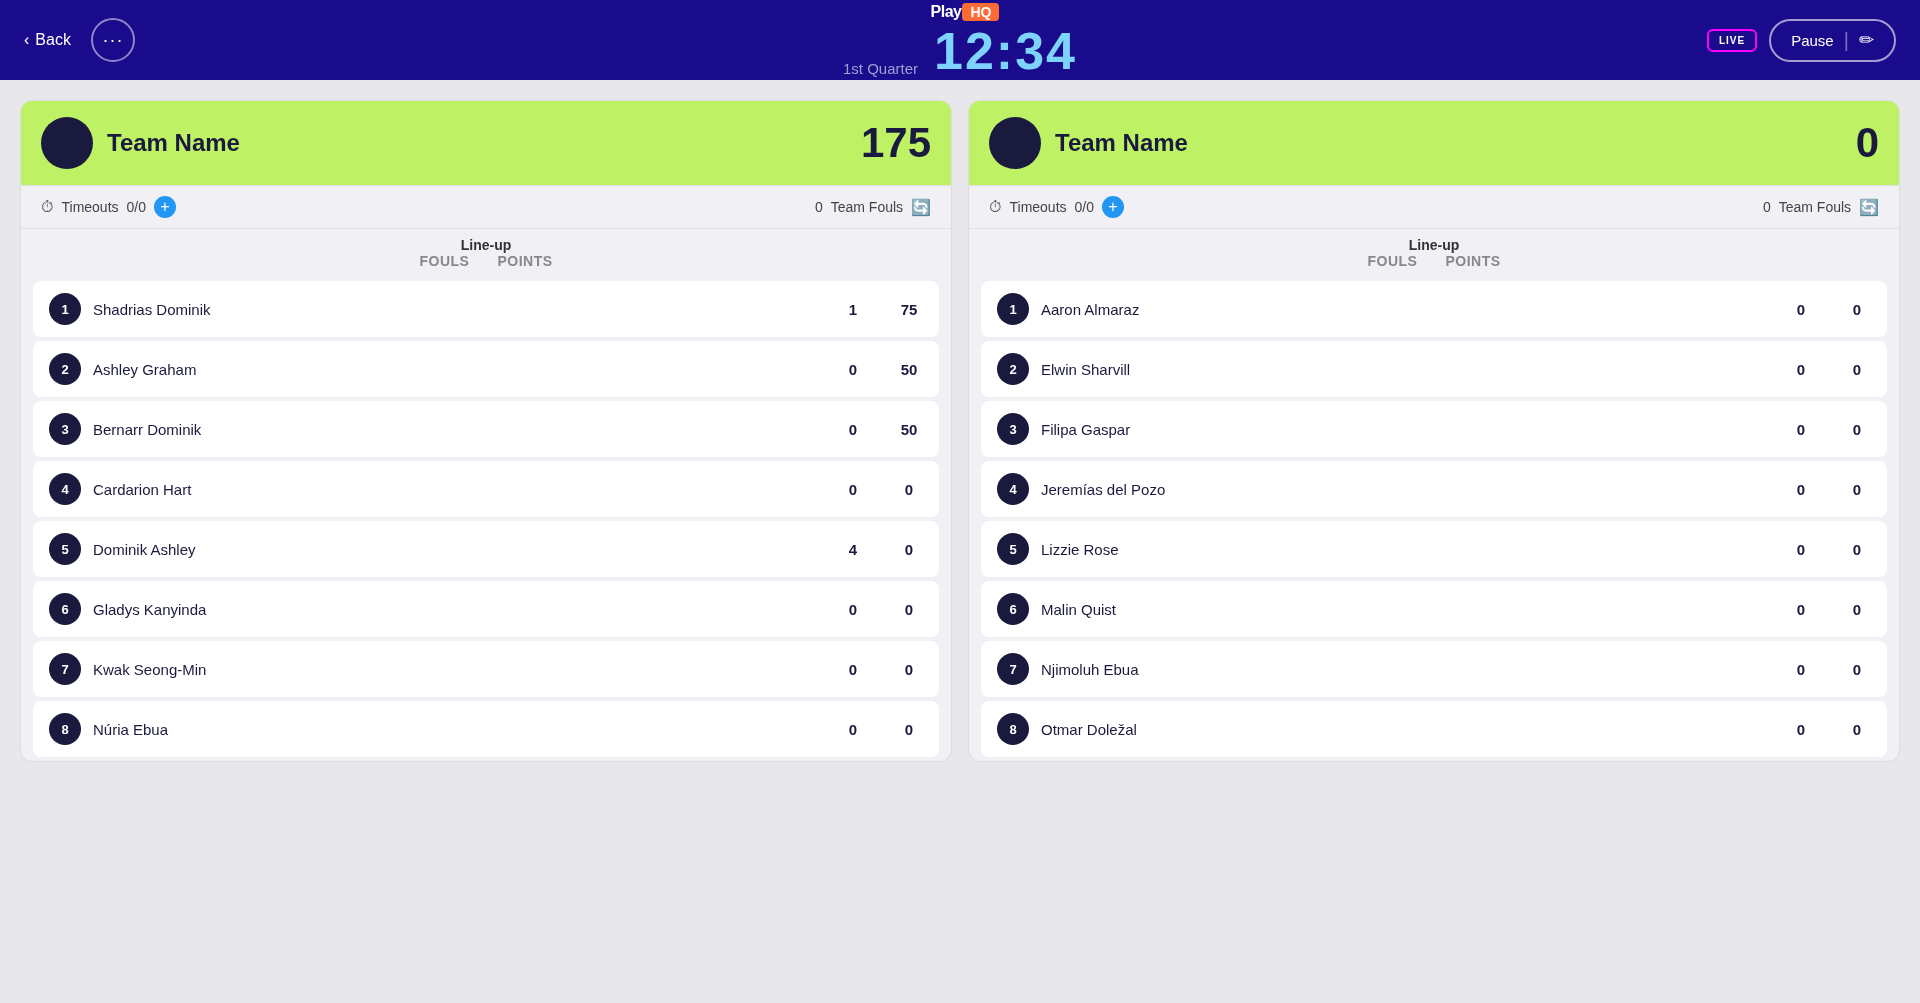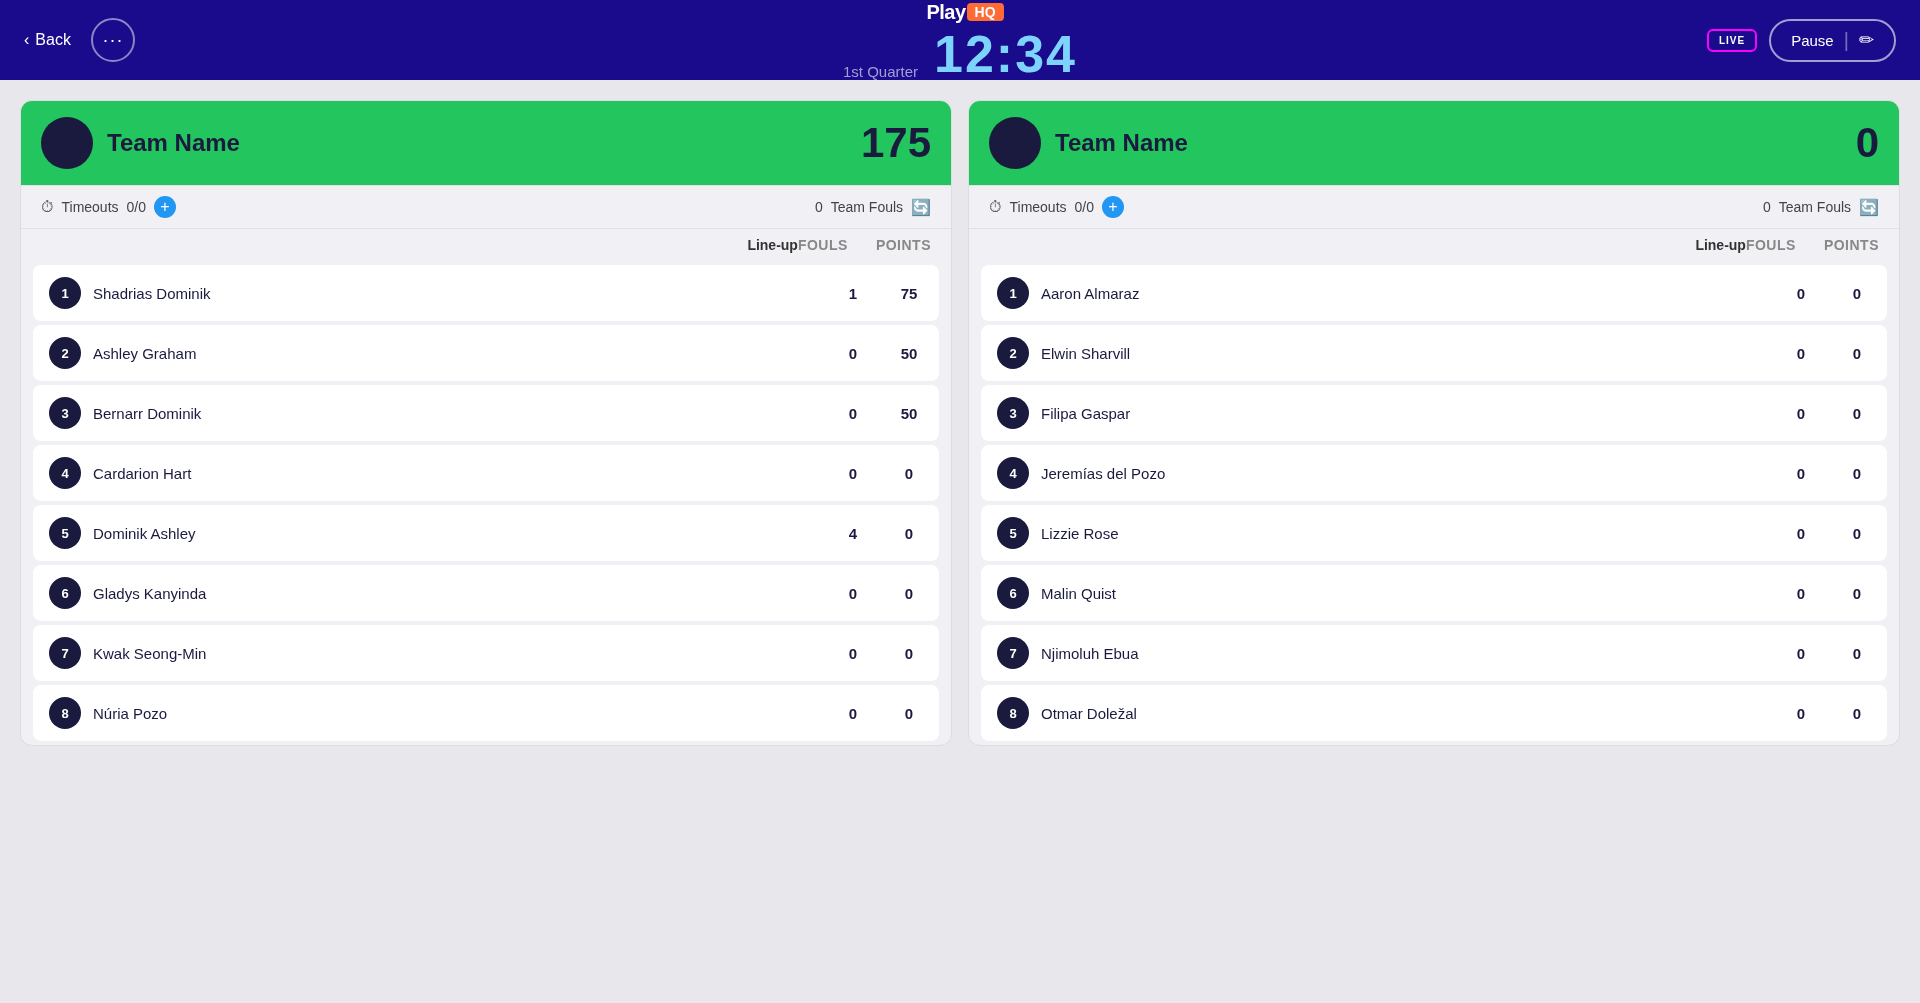--- a/index.html
+++ b/index.html
@@ -62,21 +62,21 @@
     }
 
     .logo {
       display: flex;
       align-items: center;
       margin-bottom: 4px;
     }
 
     .logo-text {
       color: white;
-      font-size: 20px;
+      font-size: 16px;
       font-weight: 700;
       letter-spacing: -0.5px;
       margin-left: 10px;
     }
 
     .logo-hq {
       background: #ff6b35;
       color: white;
       border-radius: 4px;
       padding: 1px 8px;
@@ -154,21 +154,21 @@
 
     .team-panel {
       flex: 1;
       background: #f0f0f5;
       border-radius: 12px;
       overflow: hidden;
       border: 1px solid #ddd;
     }
 
     .team-header {
-      background: #22c55e;
+      background: #bef264;
       padding: 16px 20px;
       display: flex;
       align-items: center;
       justify-content: space-between;
       border-bottom: 1px solid #e0e0e8;
     }
 
     .team-info {
       display: flex;
       align-items: center;
@@ -240,22 +240,23 @@
 
     .fouls-icon {
       font-size: 16px;
     }
 
     
     .lineup-header {
       padding: 8px 20px;
       display: flex;
       align-items: center;
-      justify-content: flex-end;
+      justify-content: center;
       background: #f0f0f5;
+      flex-direction: column;
     }
 
     .lineup-title {
       font-size: 14px;
       font-weight: 600;
       color: #333;
     }
 
     .lineup-cols {
       display: flex;
@@ -453,21 +454,21 @@
           <span class="player-name">Kwak Seong-Min</span>
         </div>
         <div class="player-stats">
           <span class="player-stat">0</span>
           <span class="player-stat">0</span>
         </div>
       </div>
         <div class="player-row">
         <div class="player-left">
           <div class="player-number">8</div>
-          <span class="player-name">Núria Pozo</span>
+          <span class="player-name">Núria Ebua</span>
         </div>
         <div class="player-stats">
           <span class="player-stat">0</span>
           <span class="player-stat">0</span>
         </div>
       </div>
       </div>
   </div>
 
   <div class="team-panel">

